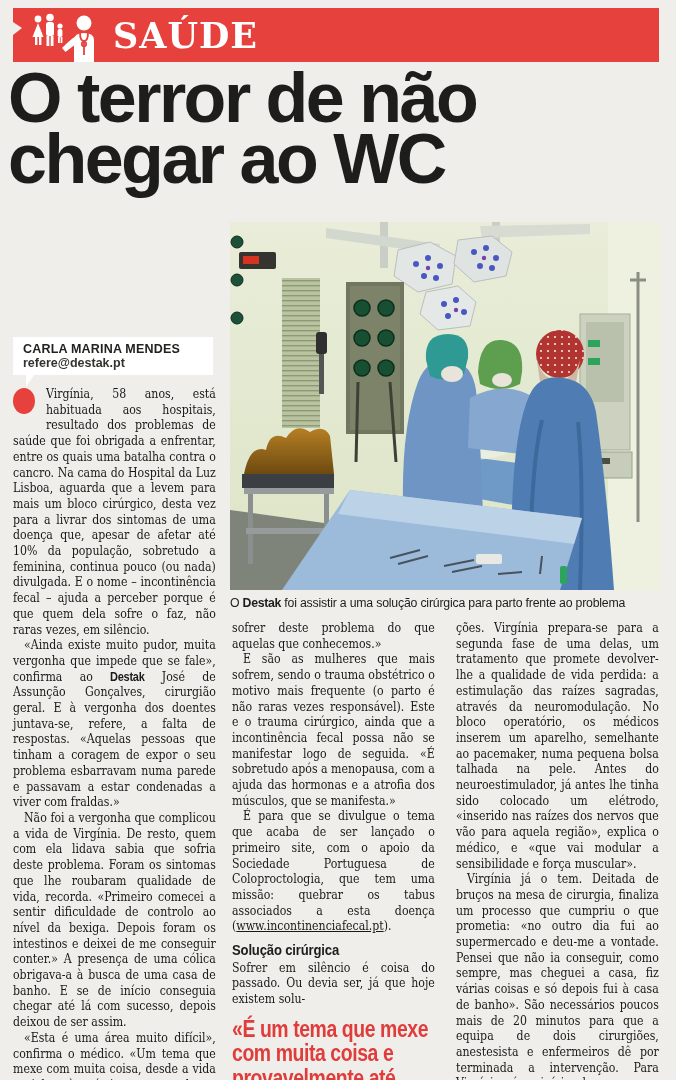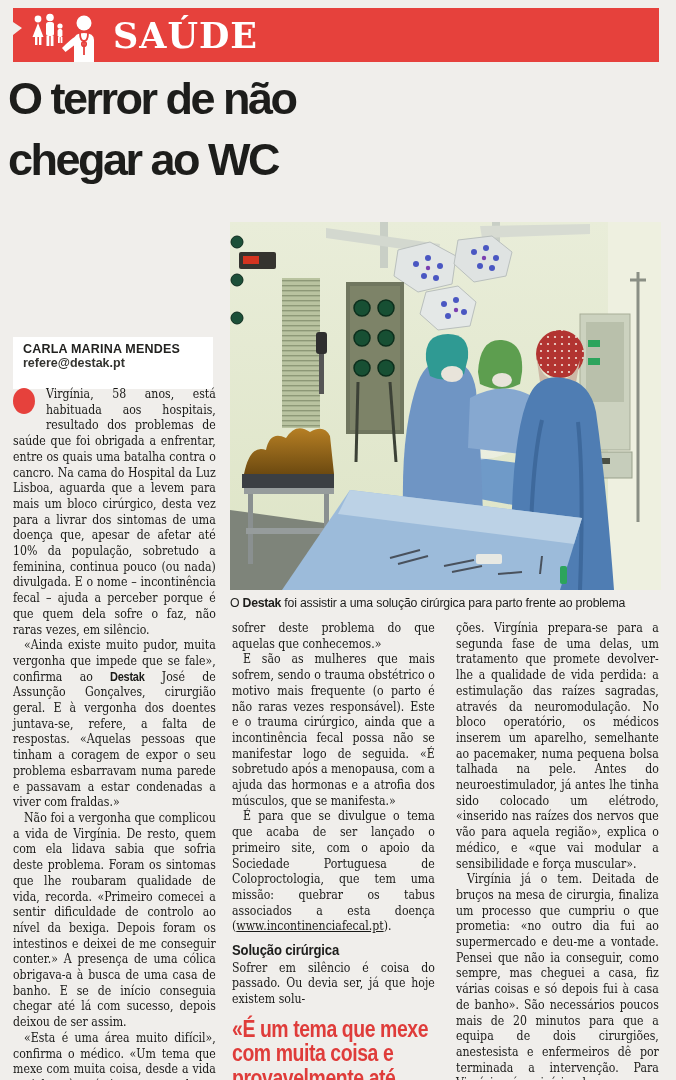--- a/index.html
+++ b/index.html
@@ -17,32 +17,32 @@
   }
   .banner-icons { position:absolute; left:12px; top:2px; width:86px; height:52px; }
   .banner-label {
     position:absolute; left:100px; top:7px;
     font-family:"DejaVu Serif", serif; font-weight:bold;
     font-size:35px; letter-spacing:1px; color:#ffffff;
   }
   
   .title {
     position:absolute; left:8px; top:68px; width:620px;
-    font-size:45px; line-height:61px; font-weight:bold; letter-spacing:-2.5px;
+    font-size:70px; line-height:61px; font-weight:bold; letter-spacing:-2.5px;
     color:#1d1d1b; white-space:pre-line;
   }
   
   .lead {
     position:absolute; left:13px; top:224px; width:210px;
     font-size:18px; line-height:22px; color:#2a2a28; white-space:pre-line;
     letter-spacing:-0.2px;
   }
   
   .byline {
-    position:absolute; left:13px; top:337px; width:200px; height:52px;
+    position:absolute; left:13px; top:337px; width:200px; height:38px;
     background:#ffffff; padding:5px 2px 0 10px;
   }
   .byline-name  { font-size:12.5px; font-weight:bold; color:#222220; letter-spacing:.2px; }
   .byline-email { font-size:12.5px; font-weight:bold; color:#33332f; }
   .byline-tail {
     position:absolute; left:13px; top:38px; width:0; height:0;
     border-left:8px solid #ffffff; border-bottom:12px solid transparent;
   }
   
   .credit { position:absolute; left:645px; top:208px; font-size:12px; color:#8f8d89; letter-spacing:.5px;padding-left:44px; }

